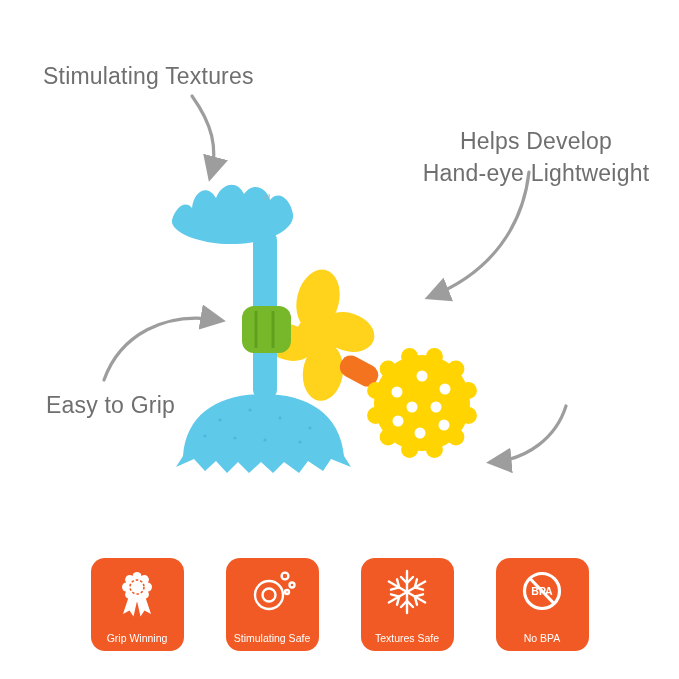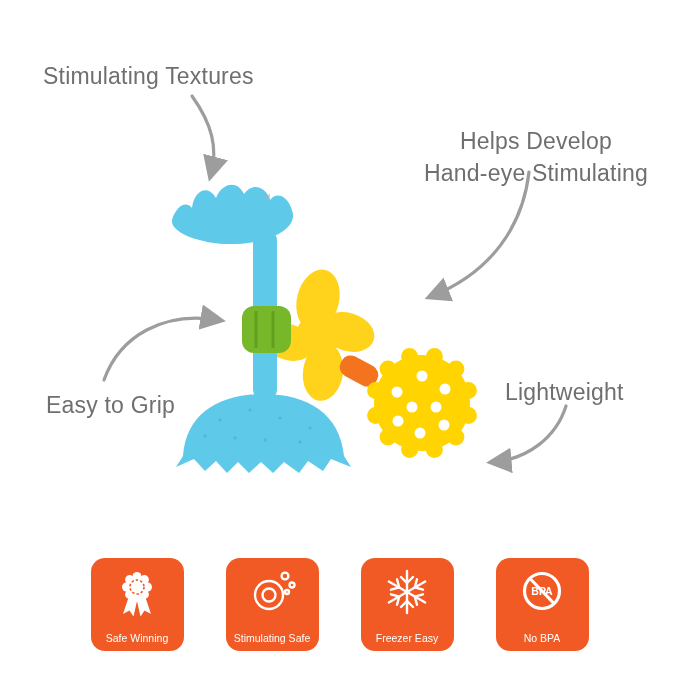--- a/index.html
+++ b/index.html
@@ -30,26 +30,25 @@
 </style>
 </head>
 <body>
 
 <div class="canvas">
 
   <div class="callout" style="left:43px;top:63px;text-align:right;">Stimulating Textures</div>
 
   <div class="callout center" style="left:405px;top:104px;width:262px;margin-top:21px;">
     <div>Helps Develop</div>
-    <div>Hand-eye Stimulating</div>
+    <div>Hand-eye Lightweight</div>
   </div>
 
   <div class="callout" style="left:46px;top:392px;">Easy to Grip</div>
 
-  <div class="callout" style="left:505px;top:379px;">Lightweight</div>
 
   <svg class="arrow-layer" viewBox="0 0 679 679">
     <defs>
       <marker id="ah" markerWidth="8" markerHeight="8" refX="5.5" refY="4" orient="auto">
         <path d="M0,0 L8,4 L0,8 Z" fill="#9d9d9d"></path>
       </marker>
     </defs>
     <path d="M192,96 C212,124 218,148 211,174" fill="none" stroke="#9d9d9d" stroke-width="3.2" stroke-linecap="round" marker-end="url(#ah)"></path>
     <path d="M529,172 C523,225 492,272 432,296" fill="none" stroke="#9d9d9d" stroke-width="3.2" stroke-linecap="round" marker-end="url(#ah)"></path>
     <path d="M104,380 C120,335 165,311 218,320" fill="none" stroke="#9d9d9d" stroke-width="3.2" stroke-linecap="round" marker-end="url(#ah)"></path>
@@ -140,21 +139,21 @@
           <circle cx="27" cy="32.5" r="4.5"></circle>
             <circle cx="19.6" cy="29.4" r="4.5"></circle>
           <circle cx="16.5" cy="22" r="4.5"></circle>
             <circle cx="19.6" cy="14.6" r="4.5"></circle>
           <circle cx="27" cy="11.5" r="4.5"></circle>
             <circle cx="34.4" cy="14.6" r="4.5"></circle>
           <circle cx="27" cy="22" r="12"></circle>
         </g>
         <circle cx="27" cy="22" r="7" fill="none" stroke="#F15A24" stroke-width="1.6" stroke-dasharray="2.5 2"></circle>
       </svg>
-      <div class="badge-label">Safe Winning</div>
+      <div class="badge-label">Grip Winning</div>
     </div>
 
     <div class="badge">
       <svg class="badge-icon" width="54" height="54" viewBox="0 0 54 54">
         <g stroke="#ffffff" fill="none" stroke-width="2.4">
           <circle cx="24" cy="30" r="14"></circle>
           <circle cx="24" cy="30" r="6.5"></circle>
           <circle cx="40" cy="11" r="3.4"></circle>
           <circle cx="47" cy="20" r="2.5"></circle>
           <circle cx="42" cy="27" r="2"></circle>
@@ -176,21 +175,21 @@
             <path d="M21,12 L27,18 L33,12"></path>
             <path d="M21,42 L27,36 L33,42"></path>
           </g>
           <g transform="rotate(120 27 27)">
             <line x1="27" y1="6" x2="27" y2="48"></line>
             <path d="M21,12 L27,18 L33,12"></path>
             <path d="M21,42 L27,36 L33,42"></path>
           </g>
         </g>
       </svg>
-      <div class="badge-label">Freezer Easy</div>
+      <div class="badge-label">Textures Safe</div>
     </div>
 
     <div class="badge">
       <svg class="badge-icon" width="54" height="54" viewBox="0 0 54 54">
         <circle cx="27" cy="26" r="17.5" fill="none" stroke="#ffffff" stroke-width="3.2"></circle>
         <text x="27" y="30" fill="#ffffff" font-size="10.5" font-weight="bold" text-anchor="middle">BPA</text>
         <line x1="15" y1="13.5" x2="39" y2="38.5" stroke="#ffffff" stroke-width="3.2"></line>
       </svg>
       <div class="badge-label">No BPA</div>
     </div>

